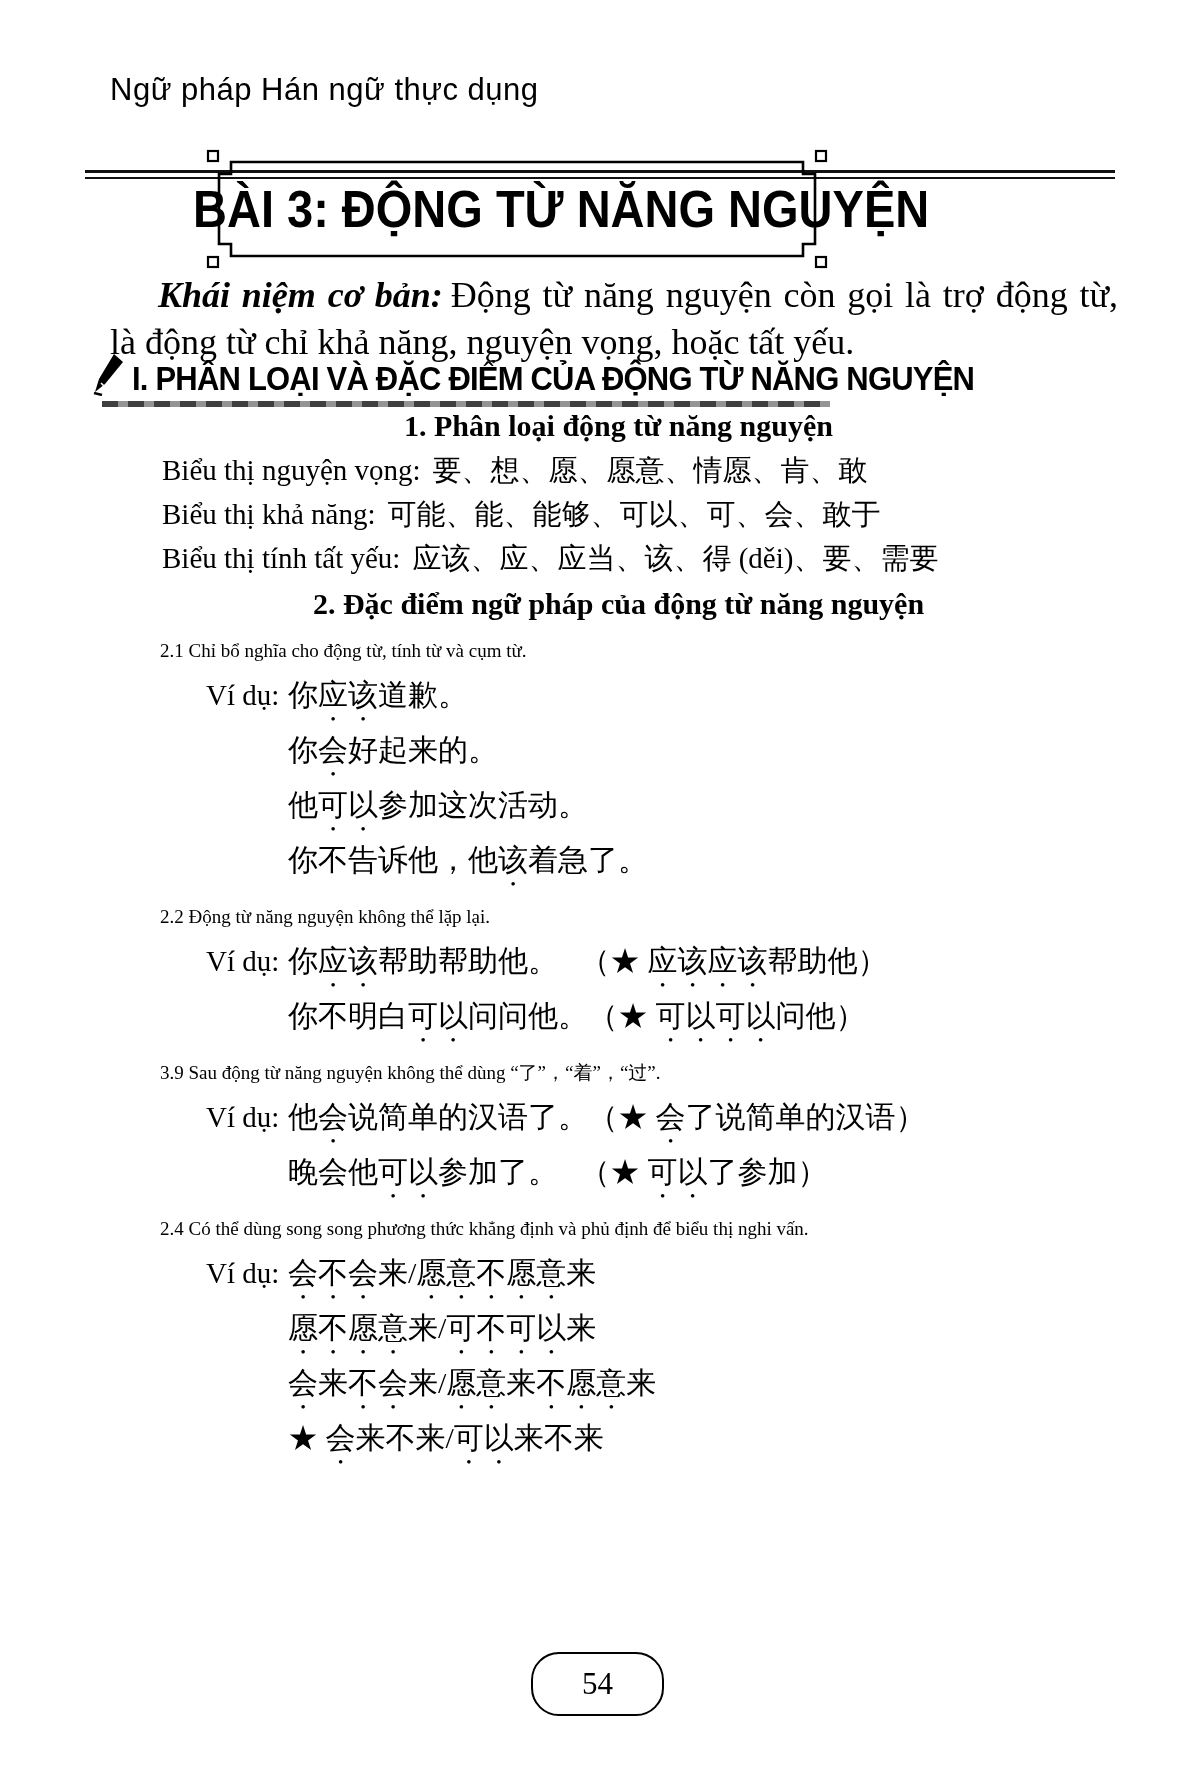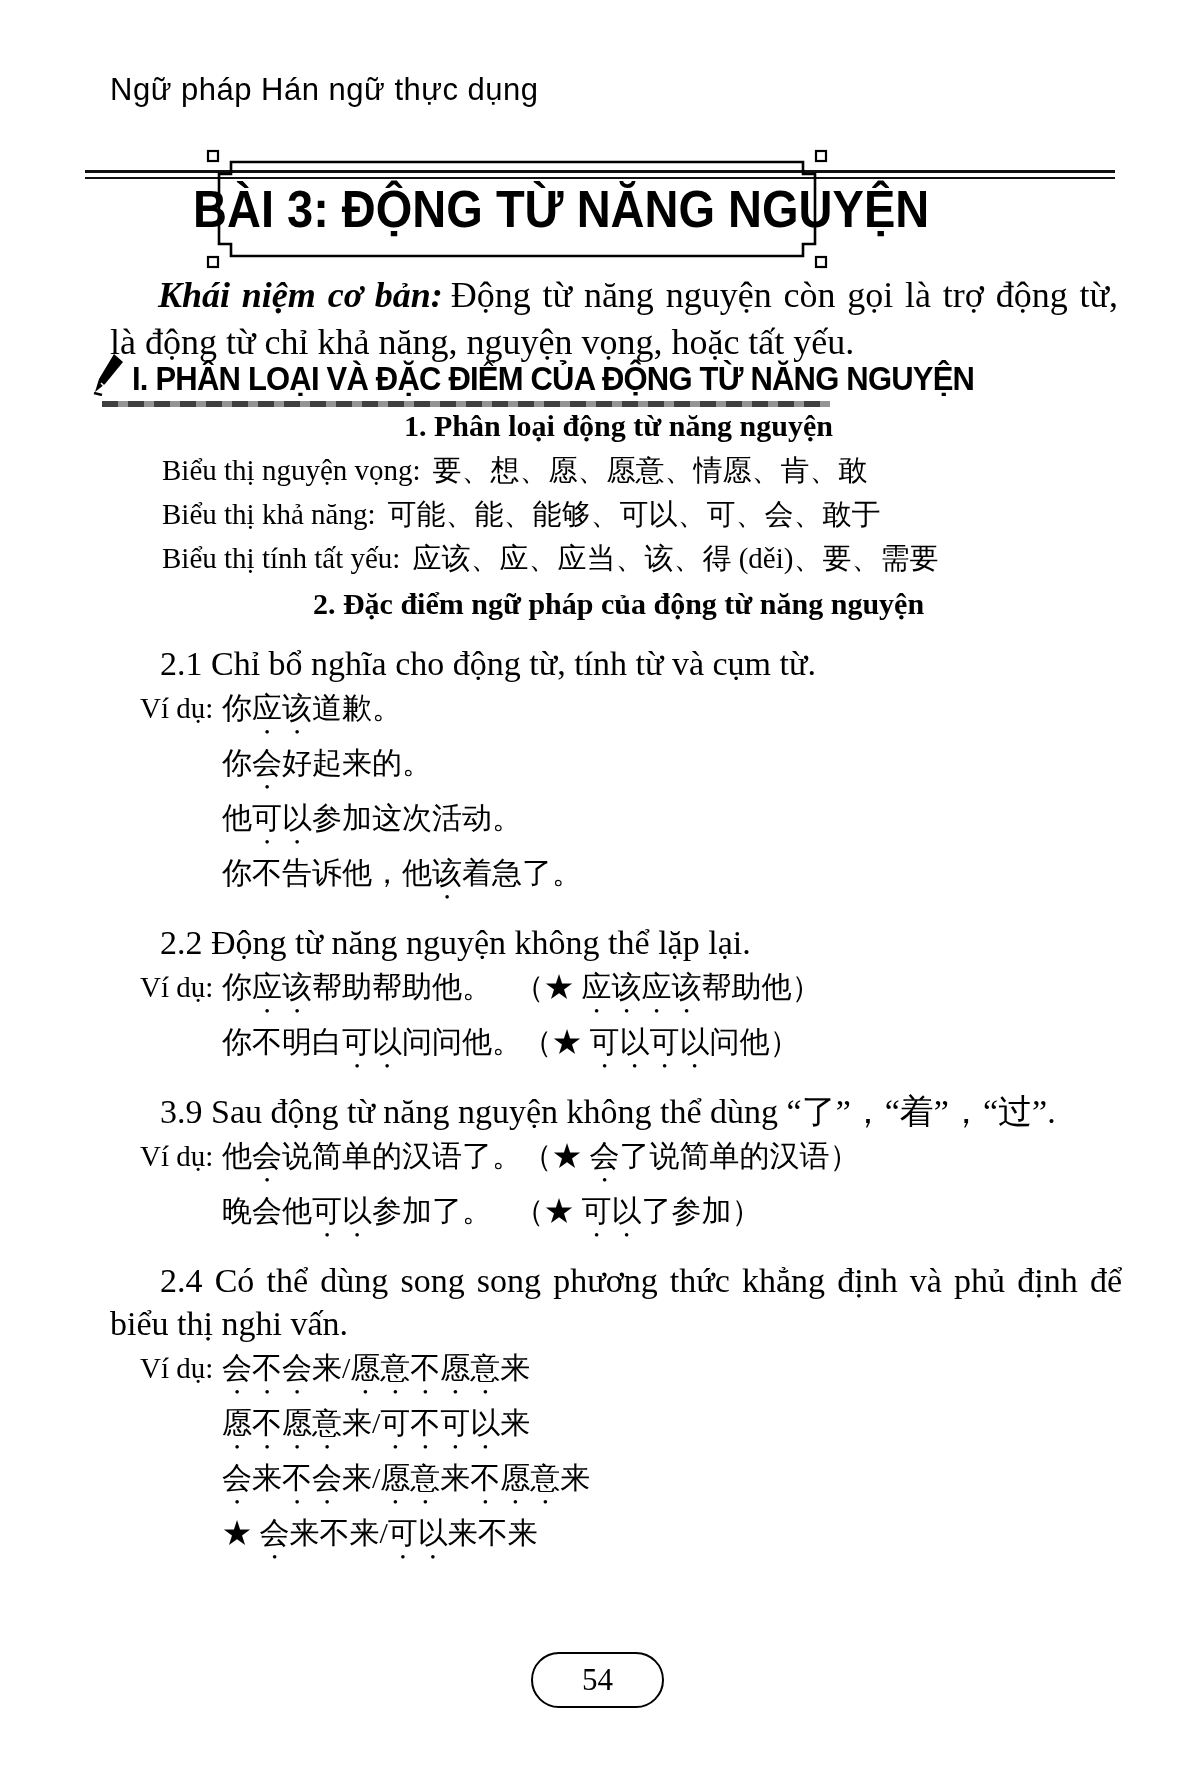--- a/index.html
+++ b/index.html
@@ -53,35 +53,35 @@
   }
 
   
   .content { position: absolute; left: 110px; top: 402px; width: 1012px; }
   .h-num {
     font-weight: bold; font-size: 30px; line-height: 44px; margin-left: 5px; margin-top: 2px; text-align: center;
   }
   .list-line { margin-left: 52px; font-size: 29px; line-height: 44px; white-space: nowrap; }
   .list-line .vn { margin-right: 12px; }
   .feat {
-    font-size: 34px; line-height: 43px; text-indent: 50px; text-align: justify; margin-top: 16px;
+    font-size: 19px; line-height: 43px; text-indent: 50px; text-align: justify; margin-top: 3px;
   }
-  .ex-row { margin-left: 30px; font-size: 30px; line-height: 46.5px; white-space: nowrap; }
+  .ex-row { margin-left: 96px; font-size: 30px; line-height: 46.5px; white-space: nowrap; }
   .vd { display: inline-block; width: 82px; font-size: 29px; }
   .cn.main { display: inline-block; min-width: 292px; }
   .em {
     -webkit-text-emphasis: filled dot #000;
     -webkit-text-emphasis-position: under left;
     text-emphasis: filled dot #000;
     text-emphasis-position: under left;
   }
 
   
   .page-pill {
-    position: absolute; left: 531px; top: 1652px; width: 133px; height: 56px;
+    position: absolute; left: 531px; top: 1652px; width: 133px; height: 64px;
     border: 2px solid #000; border-radius: 28px;
     display: flex; align-items: center; justify-content: center;
     font-size: 31px;
   }
 </style>
 </head>
 <body>
 
 <div class="page">
 

